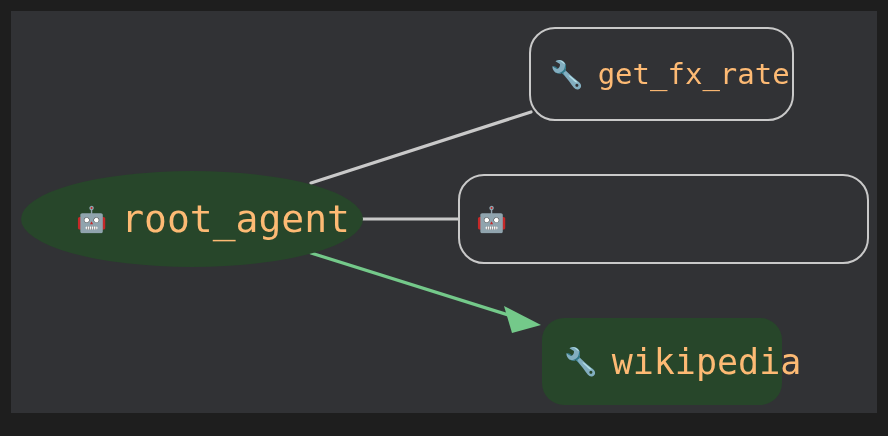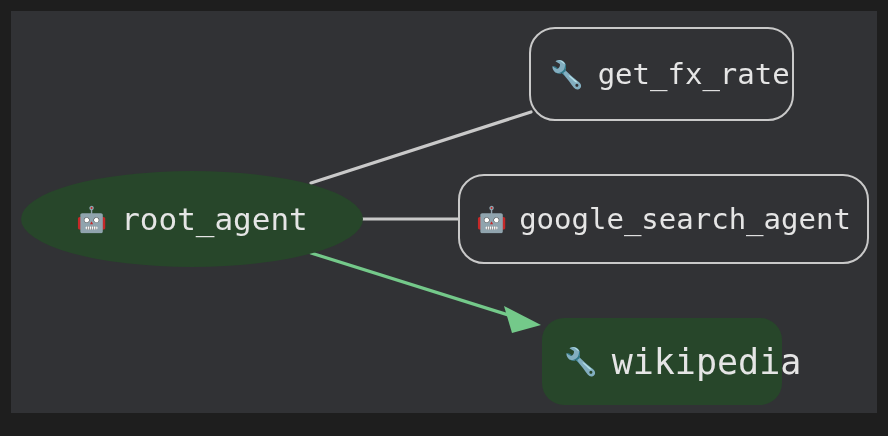--- a/index.html
+++ b/index.html
@@ -40,21 +40,21 @@
   }
 
   .node {
     position: absolute;
     display: flex;
     align-items: center;
     box-sizing: border-box;
   }
 
   .node-label {
-    color: #e5e5e5;
+    color: #fdba74;
     font-family: "DejaVu Sans Mono", "Liberation Mono", monospace;
     white-space: nowrap;
     letter-spacing: 0px;
   }
 
   .node-icon {
     line-height: 1;
     display: inline-block;
   }
 
@@ -63,21 +63,21 @@
     left: 21px;
     top: 171px;
     width: 342px;
     height: 96px;
     border-radius: 50% / 50%;
     background: #27462a;
     justify-content: flex-start;
     padding-left: 55px;
   }
   #node-root-agent .node-icon { font-size: 25px; margin-right: 14px; }
-  #node-root-agent .node-label { font-size: 31px; }
+  #node-root-agent .node-label { font-size: 38px; }
 
   
   #node-get-fx-rate {
     left: 529px;
     top: 27px;
     width: 265px;
     height: 94px;
     border-radius: 26px;
     border: 2.5px solid #c9c9c9;
     background: #313235;
@@ -138,21 +138,20 @@
     <span class="node-label">root_agent</span>
   </div>
 
   <div class="node" id="node-get-fx-rate">
     <span class="node-icon">🔧</span>
     <span class="node-label">get_fx_rate</span>
   </div>
 
   <div class="node" id="node-google-search-agent">
     <span class="node-icon">🤖</span>
-    <span class="node-label">google_search_agent</span>
   </div>
 
   <div class="node" id="node-wikipedia">
     <span class="node-icon">🔧</span>
     <span class="node-label">wikipedia</span>
   </div>
 
 </div>
 
 </body></html>

